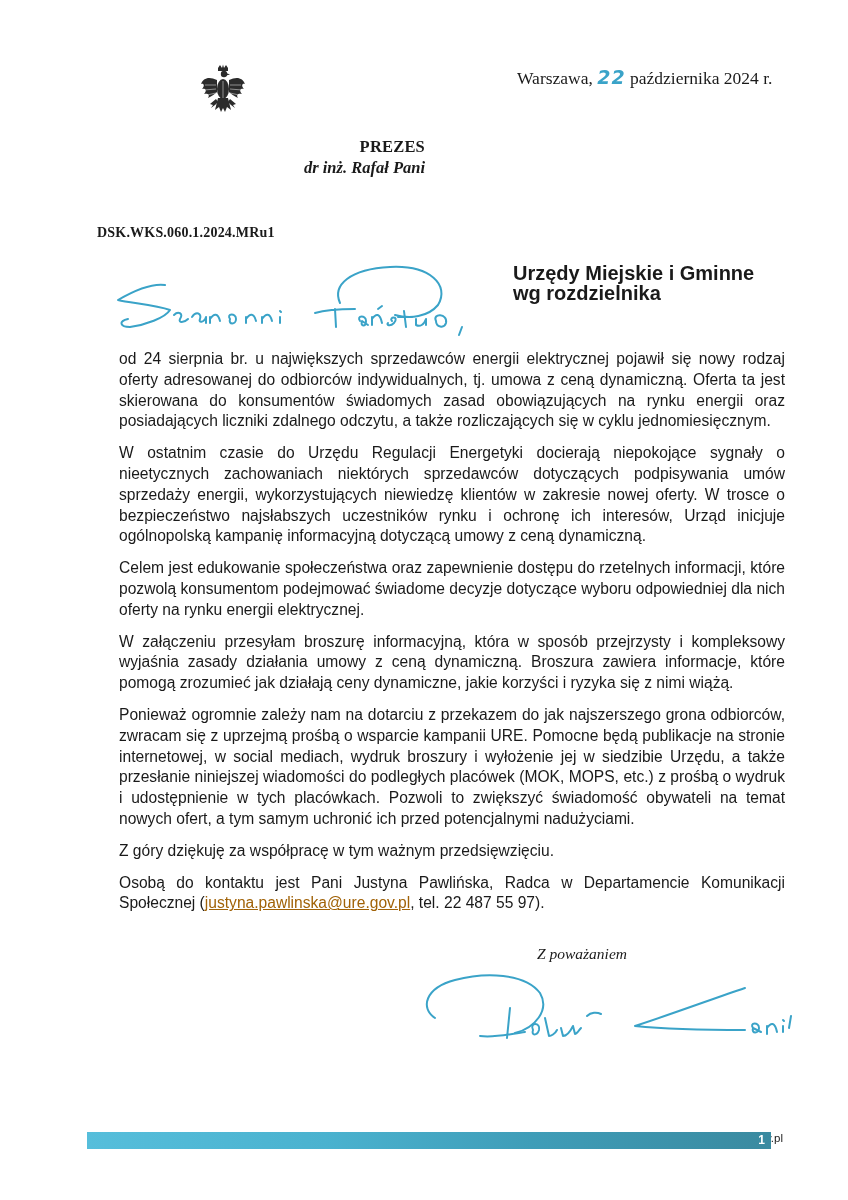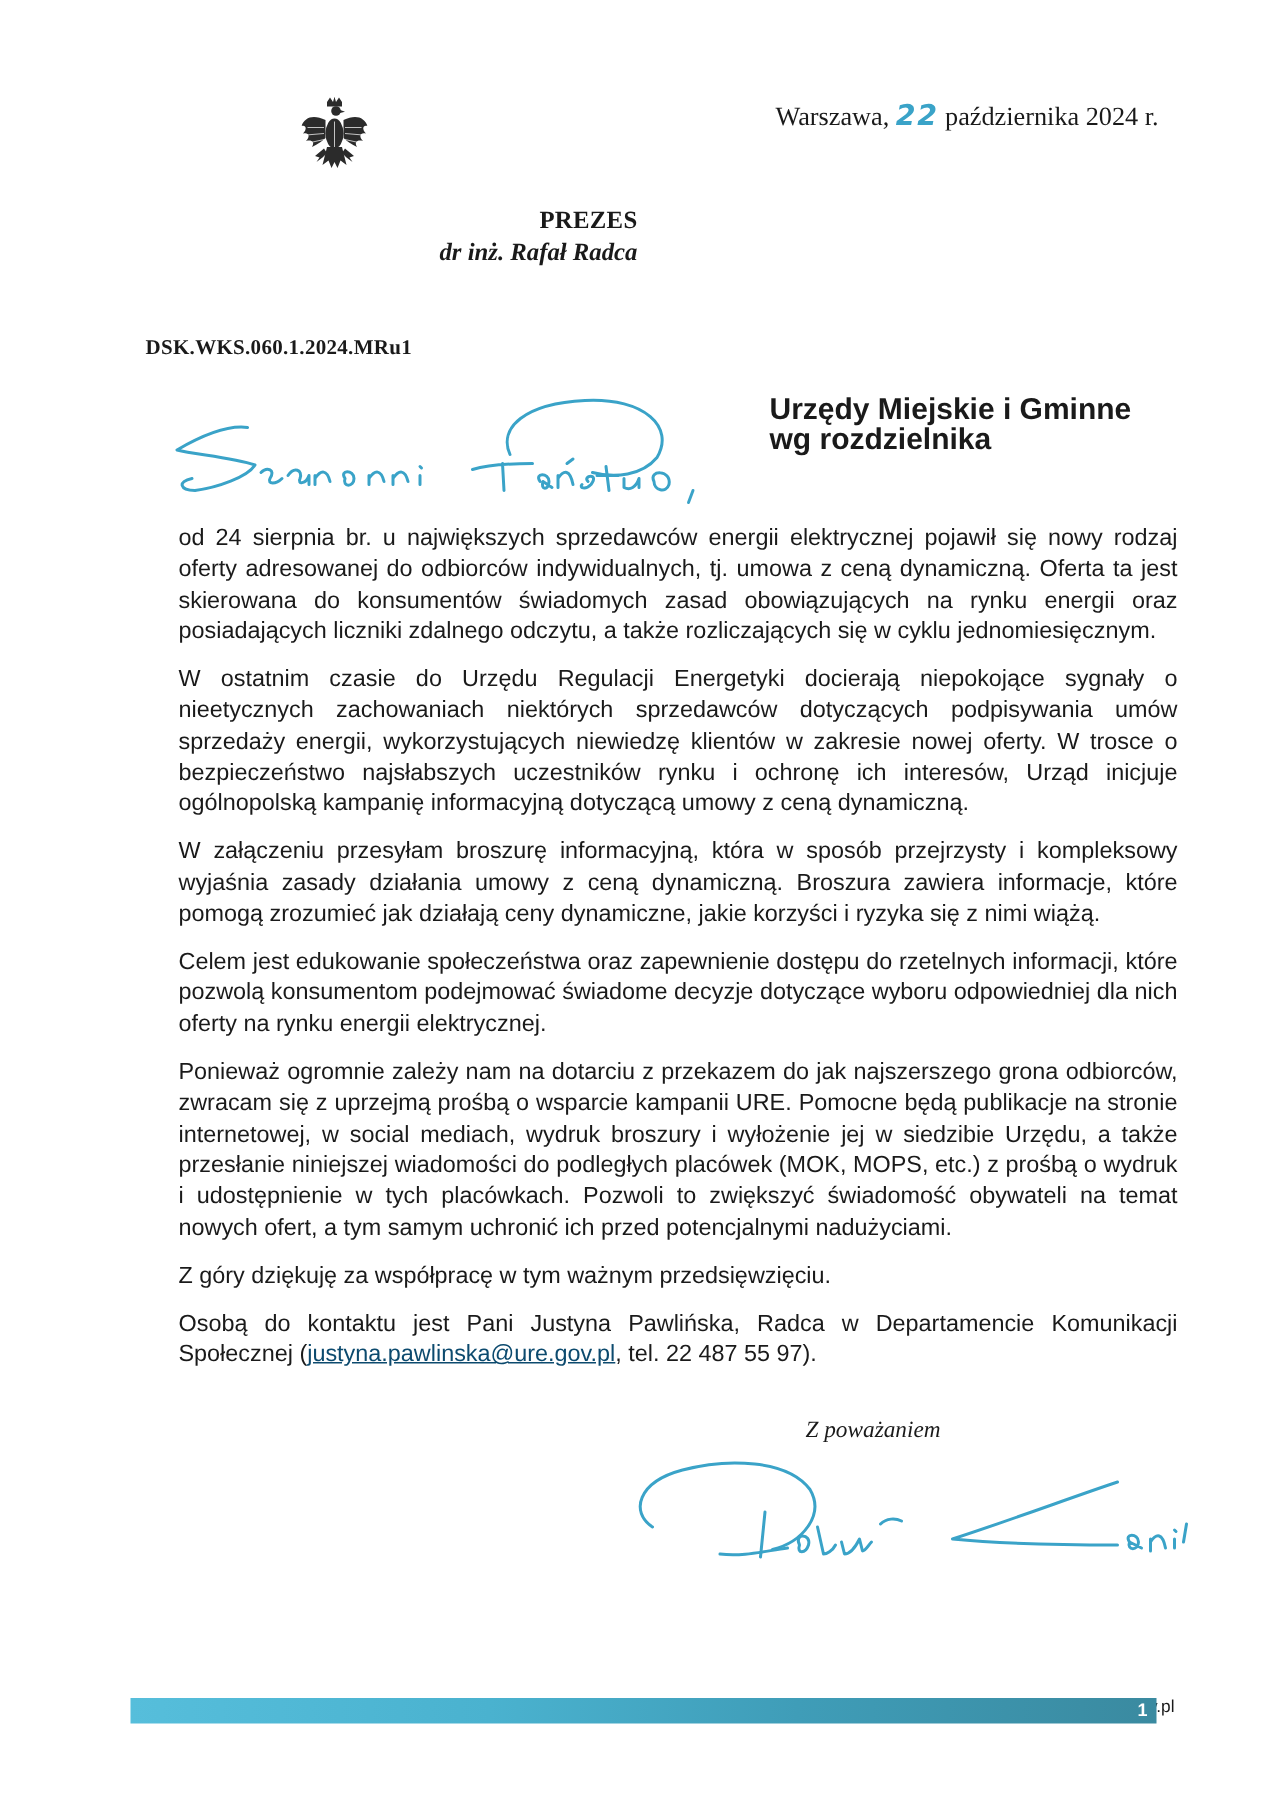--- a/index.html
+++ b/index.html
@@ -18,21 +18,21 @@
     #header-block .l3 { font-weight: bold; font-style: italic; font-size: 16.5px; line-height: 22px; }
 
     #ref { position: absolute; left: 97px; top: 225px; font-weight: bold; font-size: 14px; letter-spacing: 0.2px; }
 
     #recipient { position: absolute; left: 513px; top: 263px; font-weight: bold; font-size: 20px; line-height: 20px; }
 
     #salutation-sig { position: absolute; left: 110px; top: 255px; width: 430px; height: 95px; }
 
     #body { position: absolute; left: 97px; top: 349px; width: 666px; font-size: 15.6px; line-height: 20.8px; text-align: justify; margin-left: 22px; }
     #body p { margin: 0 0 11px 0; }
-    #body a { color: #0c4a6e; text-decoration: underline; }
+    #body a { color: #a16207; text-decoration: underline; }
 
     #closing { position: absolute; left: 537px; top: 945px; font-style: italic; font-size: 15.5px; }
     #signature { position: absolute; left: 415px; top: 958px; width: 400px; height: 90px; }
 
     #footer-contacts { position: absolute; left: 89px; top: 1132px; width: 694px; font-size: 11.5px; display: flex; justify-content: space-between; }
     #footer-bar { position: absolute; left: 87px; top: 1132px; width: 684px; height: 17px;
       background: linear-gradient(90deg, #56bedb 0%, #4ab2cf 35%, #3f9db8 65%, #3a8aa0 100%); }
     #page-number { position: absolute; right: 6px; top: 0; color: #ffffff; font-weight: bold; font-size: 12px; line-height: 17px; }
   </style>
 </head>
@@ -65,21 +65,21 @@
 </svg>
 
 <div id="date-line" class="serif">
   <span>Warszawa,</span>
   <span class="day">22</span>
   <span>października 2024 r.</span>
 </div>
 
 <div id="header-block" class="serif">
   <div class="l1">PREZES</div>
-  <div class="l3">dr inż. Rafał Radca</div>
+  <div class="l3">dr inż. Rafał Pani</div>
 </div>
 
 <div id="ref" class="serif">DSK.WKS.060.1.2024.MRu1</div>
 
 <div id="recipient" class="sans">
   <div>Urzędy Miejskie i Gminne</div>
   <div>wg rozdzielnika</div>
 </div>
 
 <svg id="salutation-sig" viewBox="0 0 430 95">
@@ -105,22 +105,22 @@
     <path d="M294 56 L296 72 M288 62 L302 62"></path>
     <path d="M306 64 L306 70 C310 72 314 70 316 64 L316 70"></path>
     <path d="M326 66 C322 58 338 58 336 68 C334 74 326 72 326 66"></path>
     <path d="M352 72 L349 80"></path>
   </g>
 </svg>
 
 <div id="body" class="sans">
   <p>od 24 sierpnia br. u największych sprzedawców energii elektrycznej pojawił się nowy rodzaj oferty adresowanej do odbiorców indywidualnych, tj. umowa z ceną dynamiczną. Oferta ta jest skierowana do konsumentów świadomych zasad obowiązujących na rynku energii oraz posiadających liczniki zdalnego odczytu, a także rozliczających się w cyklu jednomiesięcznym.</p>
   <p>W ostatnim czasie do Urzędu Regulacji Energetyki docierają niepokojące sygnały o nieetycznych zachowaniach niektórych sprzedawców dotyczących podpisywania umów sprzedaży energii, wykorzystujących niewiedzę klientów w zakresie nowej oferty. W trosce o bezpieczeństwo najsłabszych uczestników rynku i ochronę ich interesów, Urząd inicjuje ogólnopolską kampanię informacyjną dotyczącą umowy z ceną dynamiczną.</p>
+  <p>Celem jest edukowanie społeczeństwa oraz zapewnienie dostępu do rzetelnych informacji, które pozwolą konsumentom podejmować świadome decyzje dotyczące wyboru odpowiedniej dla nich oferty na rynku energii elektrycznej.</p>
   <p>W załączeniu przesyłam broszurę informacyjną, która w sposób przejrzysty i kompleksowy wyjaśnia zasady działania umowy z ceną dynamiczną. Broszura zawiera informacje, które pomogą zrozumieć jak działają ceny dynamiczne, jakie korzyści i ryzyka się z nimi wiążą.</p>
-  <p>Celem jest edukowanie społeczeństwa oraz zapewnienie dostępu do rzetelnych informacji, które pozwolą konsumentom podejmować świadome decyzje dotyczące wyboru odpowiedniej dla nich oferty na rynku energii elektrycznej.</p>
   <p>Ponieważ ogromnie zależy nam na dotarciu z przekazem do jak najszerszego grona odbiorców, zwracam się z uprzejmą prośbą o wsparcie kampanii URE. Pomocne będą publikacje na stronie internetowej, w social mediach, wydruk broszury i wyłożenie jej w siedzibie Urzędu, a także przesłanie niniejszej wiadomości do podległych placówek (MOK, MOPS, etc.) z prośbą o wydruk i udostępnienie w tych placówkach. Pozwoli to zwiększyć świadomość obywateli na temat nowych ofert, a tym samym uchronić ich przed potencjalnymi nadużyciami.</p>
   <p>Z góry dziękuję za współpracę w tym ważnym przedsięwzięciu.</p>
   <p><span>Osobą do kontaktu jest Pani Justyna Pawlińska, Radca w Departamencie Komunikacji Społecznej (</span><a>justyna.pawlinska@ure.gov.pl</a><span>, tel. 22 487 55 97).</span></p>
 </div>
 
 <div id="closing" class="serif">Z poważaniem</div>
 
 <svg id="signature" viewBox="0 0 400 90">
   <title>Rafał Gawin</title>
   <g fill="none" stroke="#3aa3c8" stroke-width="2" stroke-linecap="round" stroke-linejoin="round">

